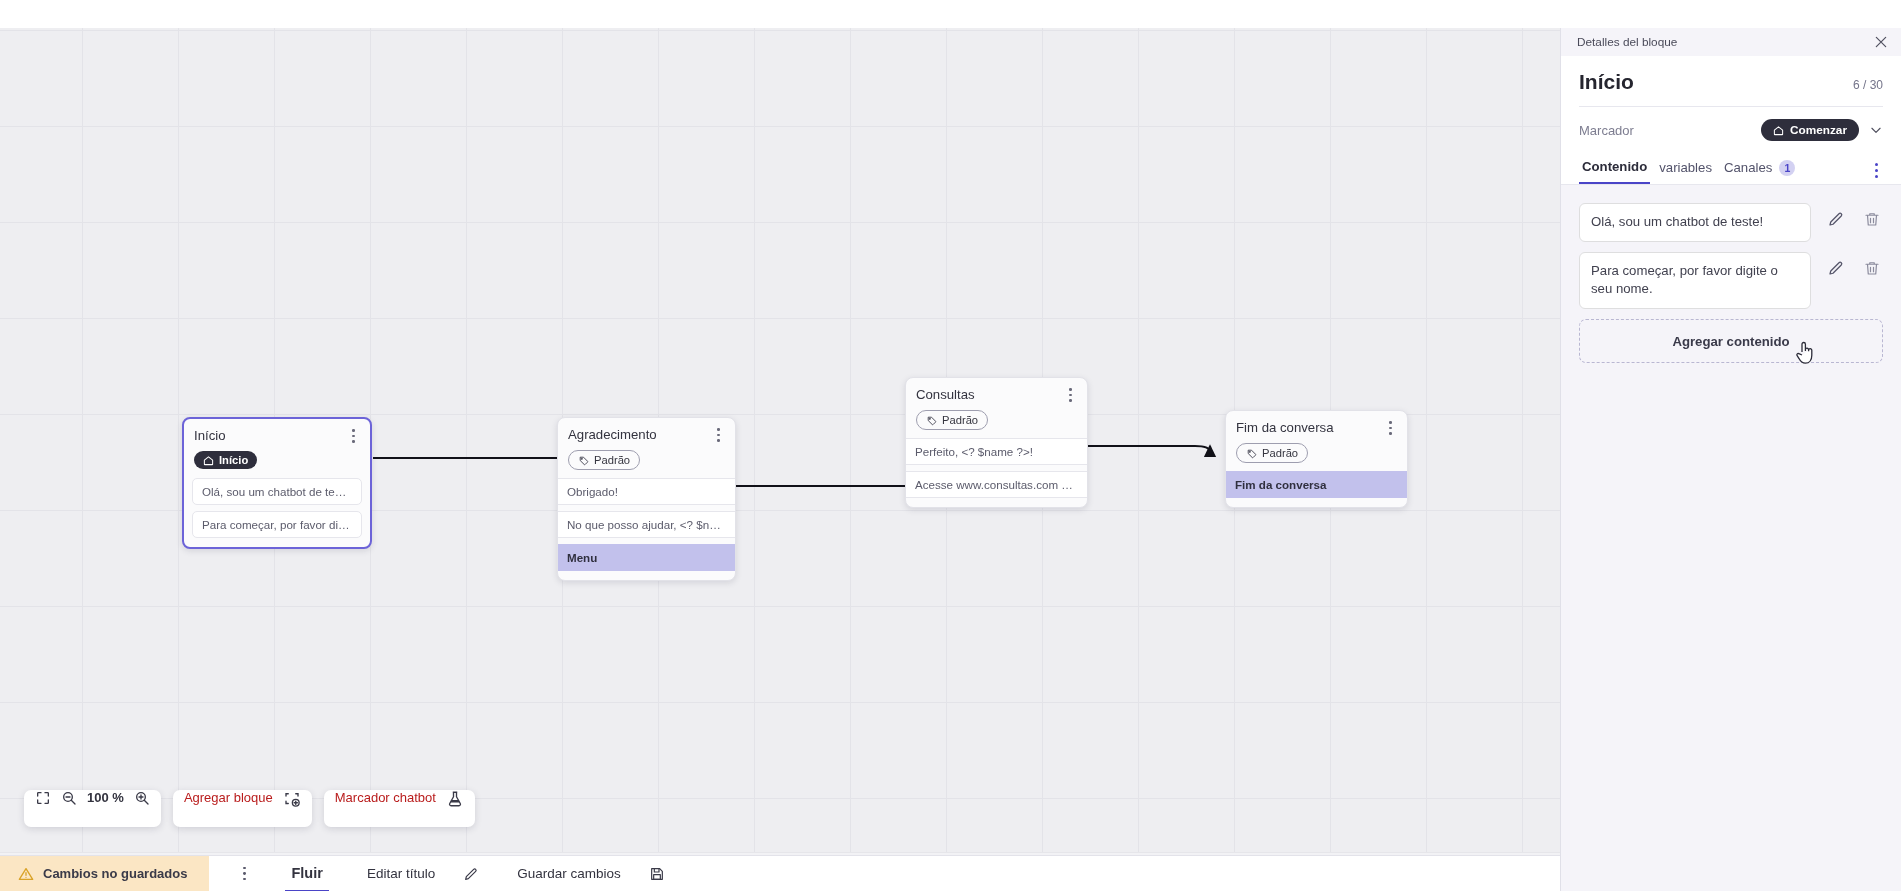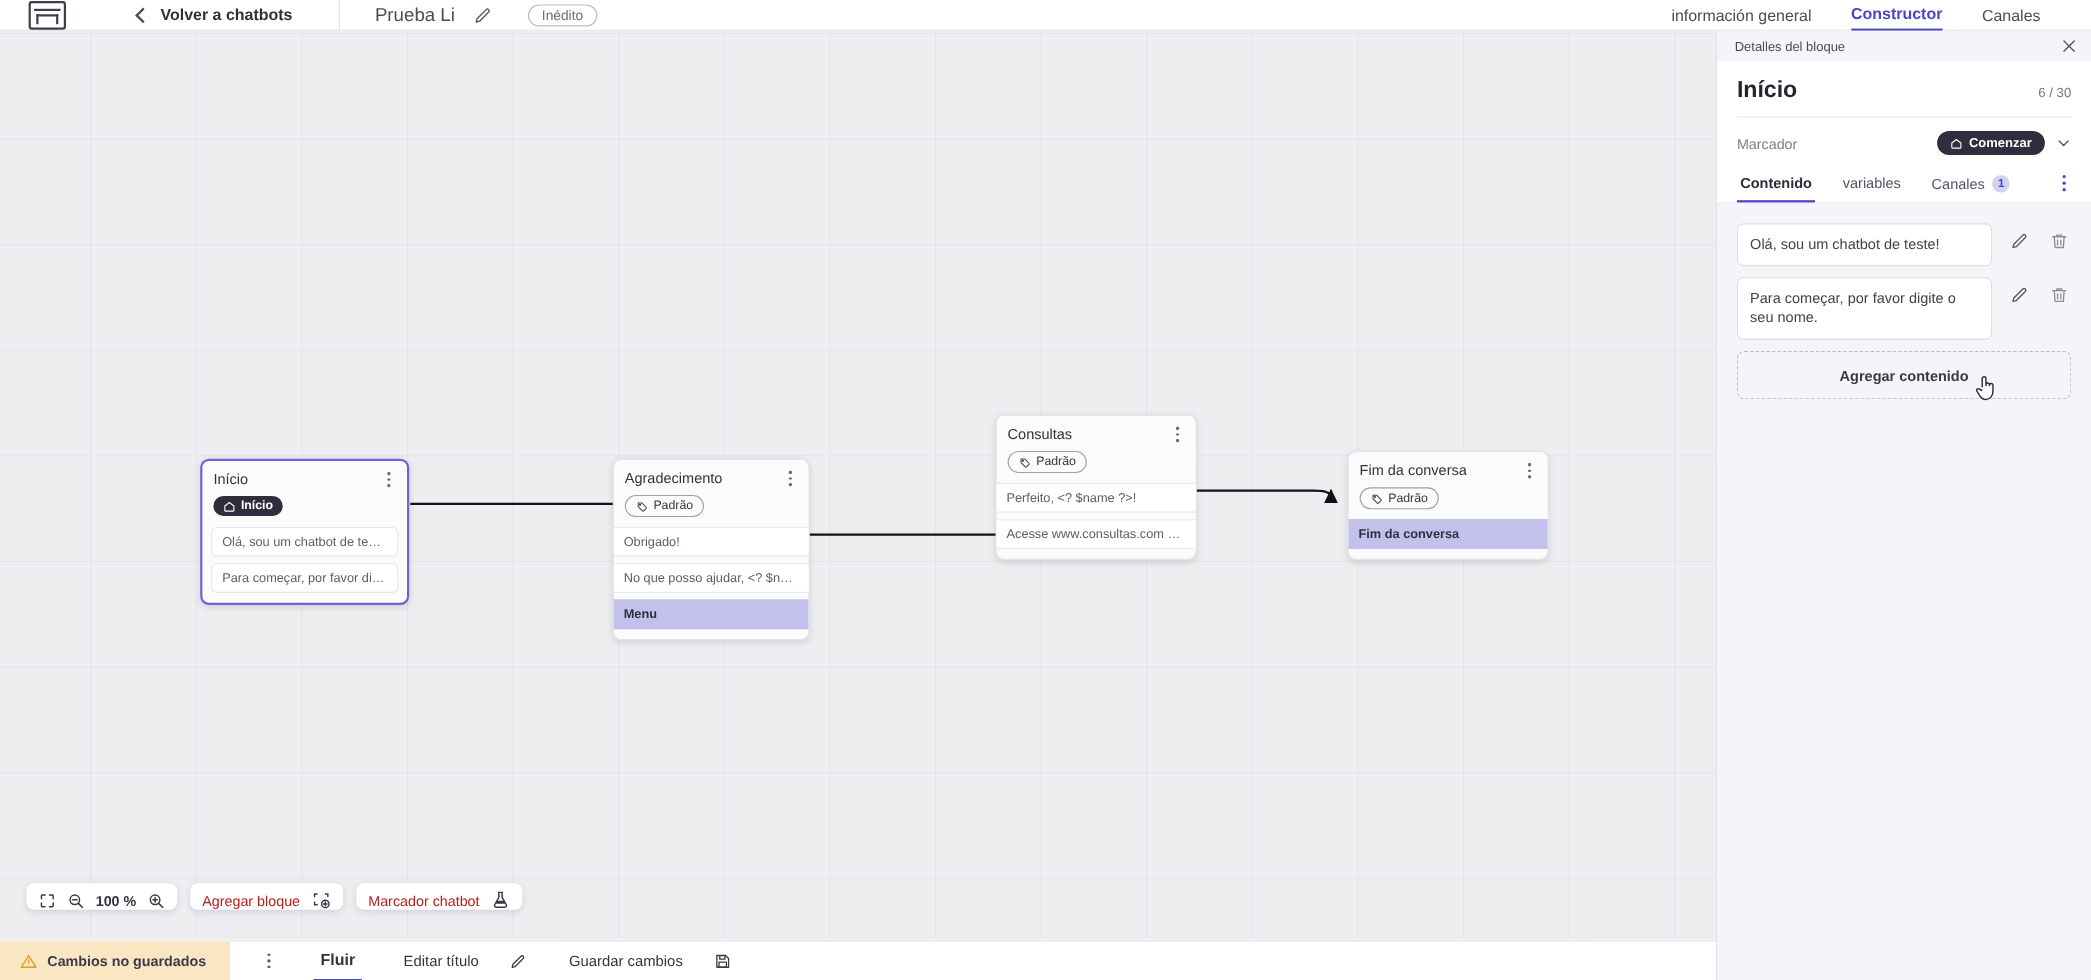--- a/index.html
+++ b/index.html
@@ -108,21 +108,21 @@
   .msg.highlight {
     background: #c2c1ec; border-color: #c2c1ec; color: #30303f; font-weight: bold;
   }
   .node-body.full-bleed { padding: 0; }
   .node-body.full-bleed .msg { border-radius: 0; border-left: none; border-right: none; }
 
   
   .float-toolbar { position: absolute; left: 24px; bottom: 36px; display: flex; gap: 12px; }
   .ft-group {
     background: #ffffff; border-radius: 7px; box-shadow: 0 2px 7px rgba(40,40,70,.15);
-    height: 24px; display: flex; align-items: flex-end; padding: 0 11px; gap: 10px;
+    height: 37px; display: flex; align-items: flex-start; padding: 0 11px; gap: 10px;
   }
   .ft-btn { cursor: pointer; display: flex; align-items: center; gap: 9px; }
   .ft-label { font-size: 13px; color: #b91c1c; white-space: nowrap; }
   .zoom-pct { font-size: 13px; color: #33333f; font-weight: bold; white-space: nowrap; }
 
   
   .h-scroll {
     position: absolute; left: 0; bottom: 0; width: 1560px; height: 11px;
     background: #f2f2f5; border-top: 1px solid #e6e6ea;
   }
@@ -179,21 +179,21 @@
   .panel-title { font-size: 21px; font-weight: bold; color: #25252f; }
   .panel-count { margin-left: auto; font-size: 12px; color: #74748a; }
   .marker-row { display: flex; align-items: center; padding: 12px 0 10px 0; }
   .marker-label { font-size: 13px; color: #7d7d90; }
   .marker-pill {
     margin-left: auto; display: inline-flex; align-items: center; gap: 6px;
     background: #2e2e3c; color: #ffffff; border-radius: 12px;
     padding: 4px 12px; font-size: 11.8px; font-weight: bold; cursor: pointer; white-space: nowrap;
   }
   .marker-caret { margin-left: 10px; width: 14px; height: 14px; cursor: pointer; }
-  .panel-tabs { display: flex; align-items: flex-start; gap: 22px; padding-top: 8px; }
+  .panel-tabs { display: flex; align-items: center; gap: 6px; padding-top: 8px; }
   .ptab {
     font-size: 13.2px; color: #52526a; padding: 0 3px 8px 3px; cursor: pointer;
     display: flex; align-items: center; gap: 7px; white-space: nowrap;
   }
   .ptab.active { color: #2c2c3a; font-weight: bold; border-bottom: 2.5px solid #4a44c7; }
   .ptab-badge {
     background: #d3d1f2; color: #4a44c7; border-radius: 50%;
     width: 16px; height: 16px; font-size: 10.5px; font-weight: bold;
     display: flex; align-items: center; justify-content: center;
   }
@@ -222,39 +222,20 @@
   .cursor-hand {
     position: absolute; left: 1795px; top: 340px; width: 22px; height: 26px; pointer-events: none;
   }
   svg { display: block; }
 </style>
 </head>
 <body>
 
 <div id="app">
 
-  <div class="topbar">
-    <div class="logo-box"></div>
-    <div class="back-chevron"></div>
-    <div class="back-label">Volver a chatbots</div>
-    <div class="topbar-sep"></div>
-    <div class="bot-title">Prueba Li</div>
-    <div class="pencil-icon">
-      <svg width="18" height="18" viewBox="0 0 24 24" fill="none" stroke="#55556a" stroke-width="1.7" stroke-linecap="round" stroke-linejoin="round">
-        <path d="M4 20l4-1 11-11a2 2 0 0 0-3-3L5 16l-1 4z"></path>
-      </svg>
-    </div>
-    <div class="pub-badge">Inédito</div>
-
-    <div class="topnav">
-      <div class="topnav-item">información general</div>
-      <div class="topnav-item active">Constructor</div>
-      <div class="topnav-item">Canales</div>
-    </div>
-  </div>
 
   <div class="canvas">
 
     <svg class="edges" width="1560" height="835">
       <defs>
         <marker id="ah" markerWidth="7" markerHeight="7" refX="5.4" refY="3" orient="auto">
           <path d="M0,0 L6.2,3 L0,6 z" fill="#111118"></path>
         </marker>
       </defs>
       <path d="M373,430 L648,430 Q664,430 664,441 L664,451" stroke="#111118" stroke-width="2.1" fill="none" marker-end="url(#ah)"></path>

